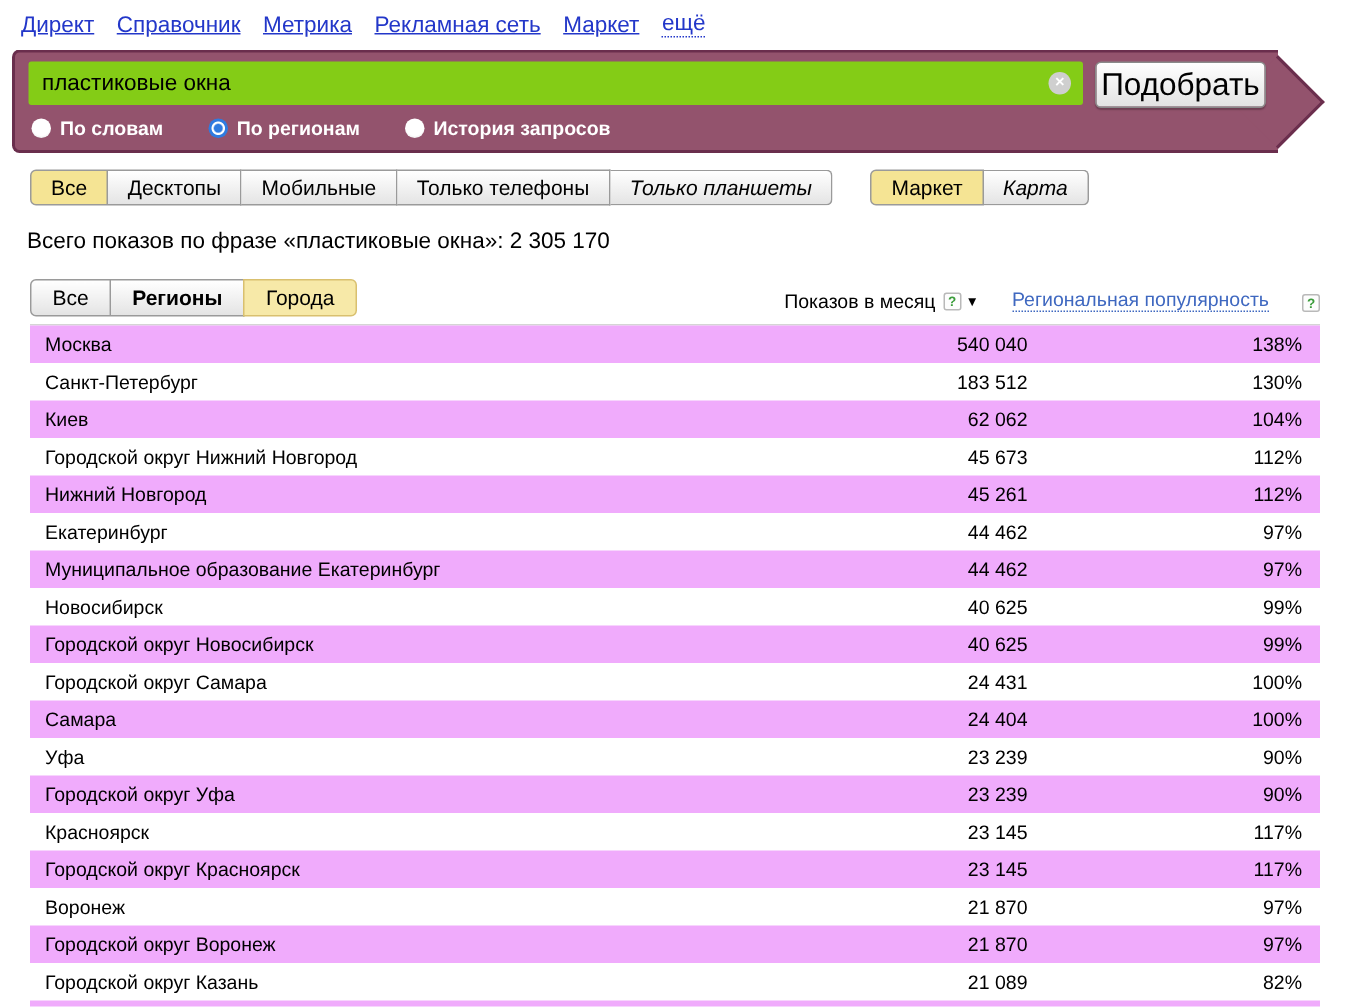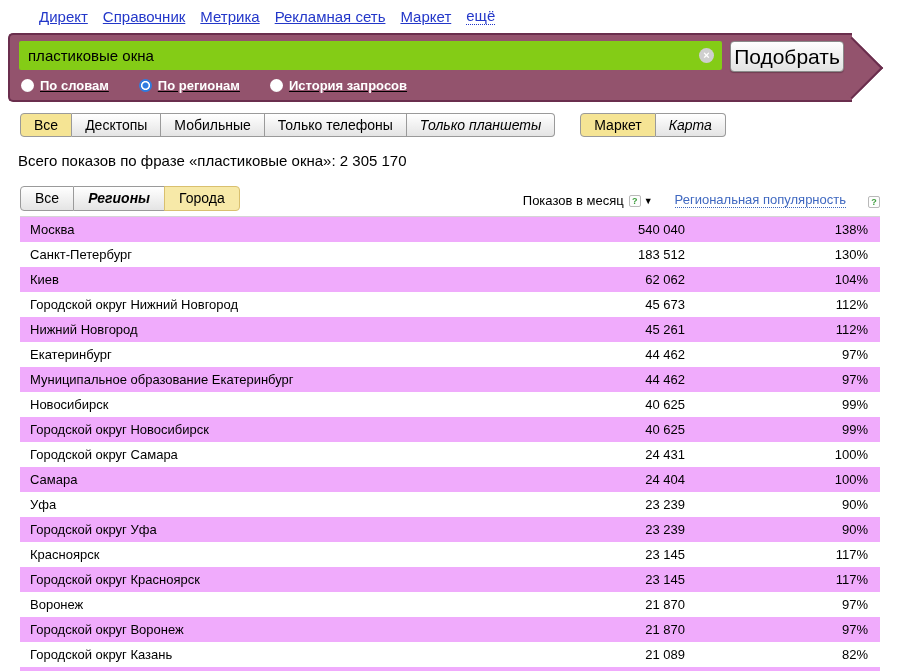--- a/index.html
+++ b/index.html
@@ -1,20 +1,20 @@
 <!DOCTYPE html>
 <html><head>
 <meta charset="utf-8">
 <style>
   * { margin:0; padding:0; box-sizing:border-box; }
   html,body { width:900px; height:671px; overflow:hidden; background:#fff;
     font-family:"Liberation Sans", sans-serif; color:#000; }
 
   
-  .topnav { display:flex; gap:15px; padding:7px 4px 5px 14px; align-items:center;margin-left:25px; }
+  .topnav { display:flex; gap:15px; padding:7px 4px 5px 14px; align-items:center; }
   .topnav a { font-size:15px; color:#2337c9; text-decoration:underline; cursor:pointer; }
   .topnav a.dotted { text-decoration:none; border-bottom:1px dotted #2337c9; }
 
   
   .banner { position:relative; margin:3px 48px 0 8px; background:#93536d;
     border:2px solid #6a2e4d; border-right:none; border-radius:5px 0 0 5px;
     padding:6px 8px 6px 9px; }
   .banner-arrow { position:absolute; right:-22px; top:50%; width:44px; height:44px;
     margin-top:-22px; background:#93536d; border-top:2px solid #6a2e4d;
     border-right:2px solid #6a2e4d; transform:rotate(45deg); z-index:0; }
@@ -24,21 +24,21 @@
   .search-box input { width:100%; height:100%; border:none; outline:none;
     padding:0 32px 0 9px; font-size:15px; font-family:"Liberation Sans", sans-serif;
     background:transparent; border-radius:2px; }
   .clear-btn { position:absolute; right:8px; top:7px; width:15px; height:15px;
     background:#cfcfcf; border-radius:50%; color:#fff; font-size:11px; line-height:15px;
     text-align:center; cursor:pointer; font-weight:bold; }
   .submit-btn { width:114px; height:31px; font-size:21px; color:#000; cursor:pointer;
     font-family:"Liberation Sans", sans-serif;
     background:linear-gradient(#ffffff,#e2e2e2); border:1px solid #8a8a8a;
     border-radius:4px; box-shadow:0 1px 1px rgba(0,0,0,.25); }
-  .modes { display:flex; gap:30px; margin:6px 0 1px 2px; align-items:center;text-decoration:underline; }
+  .modes { display:flex; gap:30px; margin:6px 0 1px 2px; align-items:center; }
   .mode { display:flex; gap:6px; align-items:center; cursor:pointer; }
   .mode .lbl { color:#fff; font-size:13px; font-weight:bold; }
   .radio { width:13px; height:13px; border-radius:50%;
     background:radial-gradient(circle at 50% 40%, #ffffff 0 60%, #d9d9d9 100%); }
   .radio.sel { background:radial-gradient(circle, #2f7be0 0 2.5px, #ffffff 3.5px 4.2px, #2f7be0 4.8px); }
 
   
   .tabs-row { display:flex; margin:11px 0 0 20px; }
   .seg { font-size:14px; padding:0 13px; height:24px; line-height:22px; cursor:pointer;
     background:linear-gradient(#ffffff,#e4e4e4); border:1px solid #9a9a9a;
@@ -53,21 +53,21 @@
 
   
   .table-wrap { width:860px; margin:17px 0 0 20px; }
   .table-head { display:flex; align-items:flex-end; padding-bottom:5px;
     border-bottom:1px solid #d5d5d5; }
   .table-tabs { display:flex; }
   .ttab { font-size:14px; padding:0 14px; height:25px; line-height:23px; cursor:pointer;
     background:linear-gradient(#ffffff,#e4e4e4); border:1px solid #9a9a9a;
     border-left-width:0; font-family:"Liberation Sans", sans-serif; color:#000; }
   .ttab.first { border-left-width:1px; border-radius:4px 0 0 4px; }
-  .ttab.bold { font-weight:bold;font-style:italic; }
+  .ttab.bold { font-weight:bold; }
   .ttab.sel { background:#f7e9a8; border-color:#d9c06f; border-radius:0 4px 4px 0;
     border-left-width:1px; margin-left:-1px; }
   .col-heads { margin-left:auto; display:flex; align-items:flex-end; gap:22px;
     padding-bottom:3px; font-size:13px;padding-left:48px; }
   .help { display:inline-block; width:12px; height:12px; border:1px solid #b9b9b9;
     border-radius:2px; background:#fdfdfd; color:#3c9d3c; font-size:9px; font-weight:bold;
     line-height:11px; text-align:center; cursor:pointer; }
   .sort { font-size:9px; color:#000; margin-left:-2px; }
   .pop-link { color:#3f68c0; text-decoration:none; border-bottom:1px dotted #3f68c0;
     cursor:pointer; }

